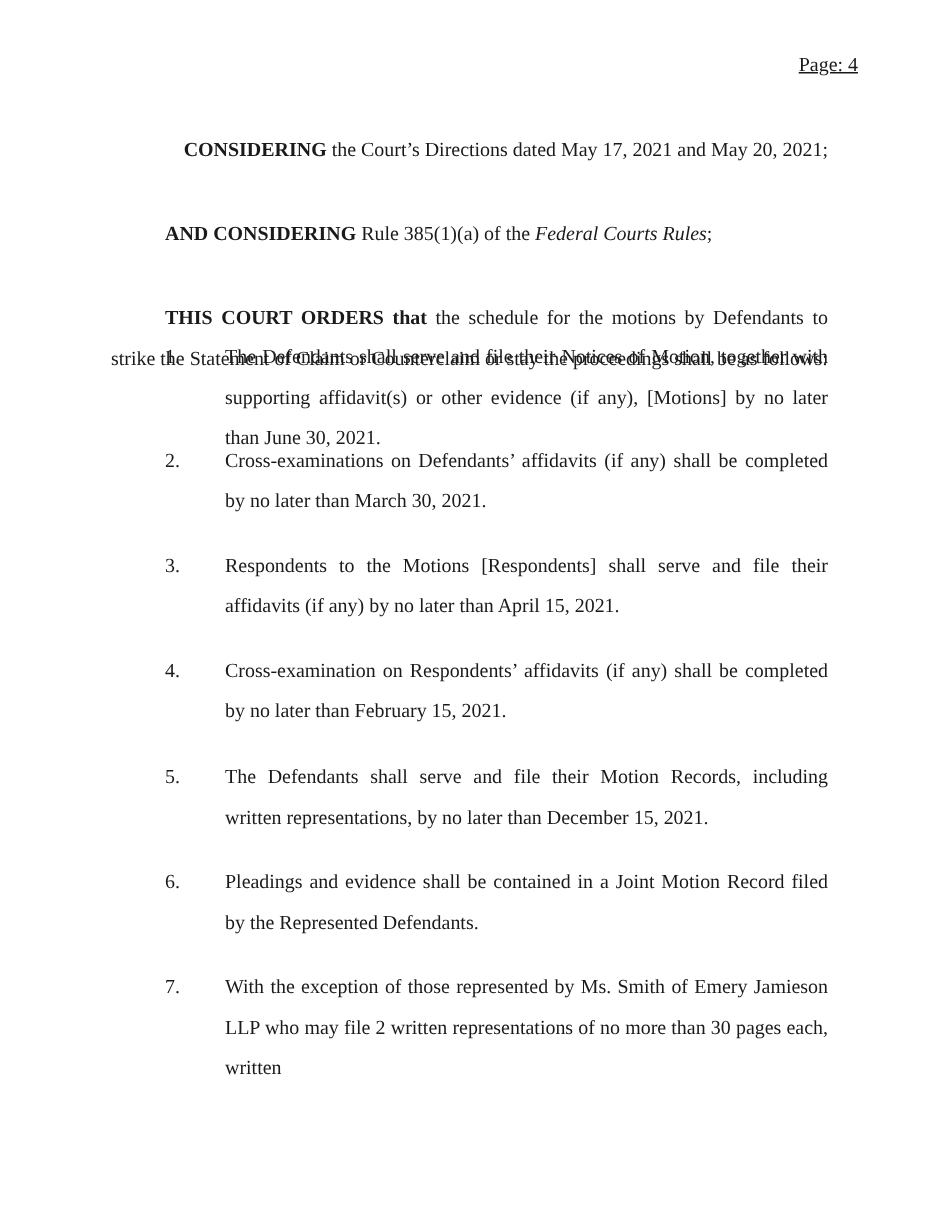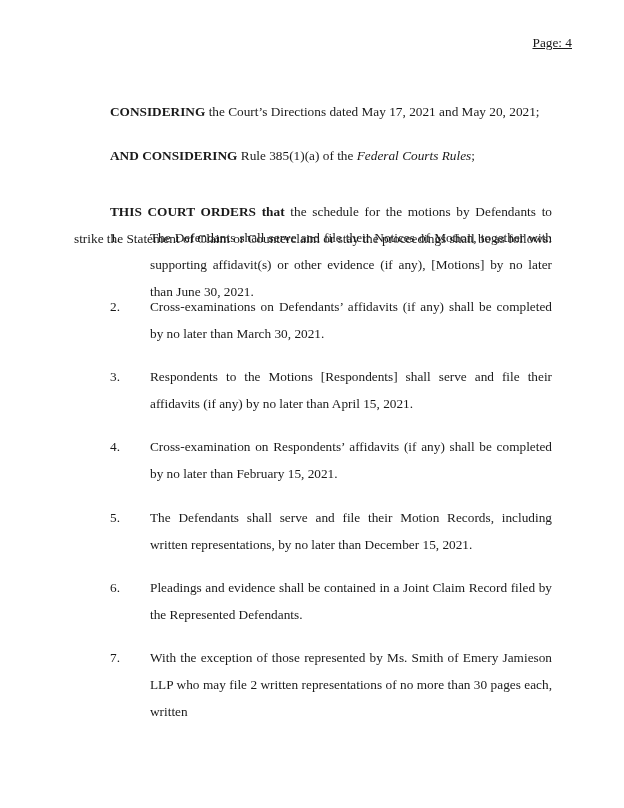--- a/index.html
+++ b/index.html
@@ -55,21 +55,21 @@
       text-align-last: justify;
     }
   </style>
 </head>
 <body>
 
 <div>
 
   <div class="page-number">Page: 4</div>
 
-  <p class="para indent" style="top: 98px; margin:0;"><b>CONSIDERING</b><span> the Court’s Directions dated May 17, 2021 and May 20, 2021;</span></p>
+  <p class="para indent" style="top: 86px; margin:0;text-align:right;"><b>CONSIDERING</b><span> the Court’s Directions dated May 17, 2021 and May 20, 2021;</span></p>
 
   <p class="para indent" style="top: 142px; margin:0;"><b>AND CONSIDERING</b><span> Rule 385(1)(a) of the </span><i>Federal Courts Rules</i><span>;</span></p>
 
   <p class="para indent" style="top: 156px; margin:0; margin-top:42px; text-align: justify;"><b>THIS COURT ORDERS that</b><span> the schedule for the motions by Defendants to strike the Statement of Claim or Counterclaim or stay the proceedings shall be as follows:</span></p>
 
   <div class="item" style="top: 224px;">
     <span class="num">1.</span>
     <span class="text">The Defendants shall serve and file their Notices of Motion, together with supporting affidavit(s) or other evidence (if any), [Motions] by no later than June 30, 2021.</span>
   </div>
 
@@ -88,21 +88,21 @@
     <span class="text">Cross-examination on Respondents’ affidavits (if any) shall be completed by no later than February 15, 2021.</span>
   </div>
 
   <div class="item" style="top: 504px;">
     <span class="num">5.</span>
     <span class="text">The Defendants shall serve and file their Motion Records, including written representations, by no later than December 15, 2021.</span>
   </div>
 
   <div class="item" style="top: 574px;">
     <span class="num">6.</span>
-    <span class="text">Pleadings and evidence shall be contained in a Joint Claim Record filed by the Represented Defendants.</span>
+    <span class="text">Pleadings and evidence shall be contained in a Joint Motion Record filed by the Represented Defendants.</span>
   </div>
 
   <div class="item full-justify" style="top: 644px;">
     <span class="num">7.</span>
     <span class="text">With the exception of those represented by Ms. Smith of Emery Jamieson LLP who may file 2 written representations of no more than 30 pages each, written</span>
   </div>
 
 </div>
 
 </body></html>

